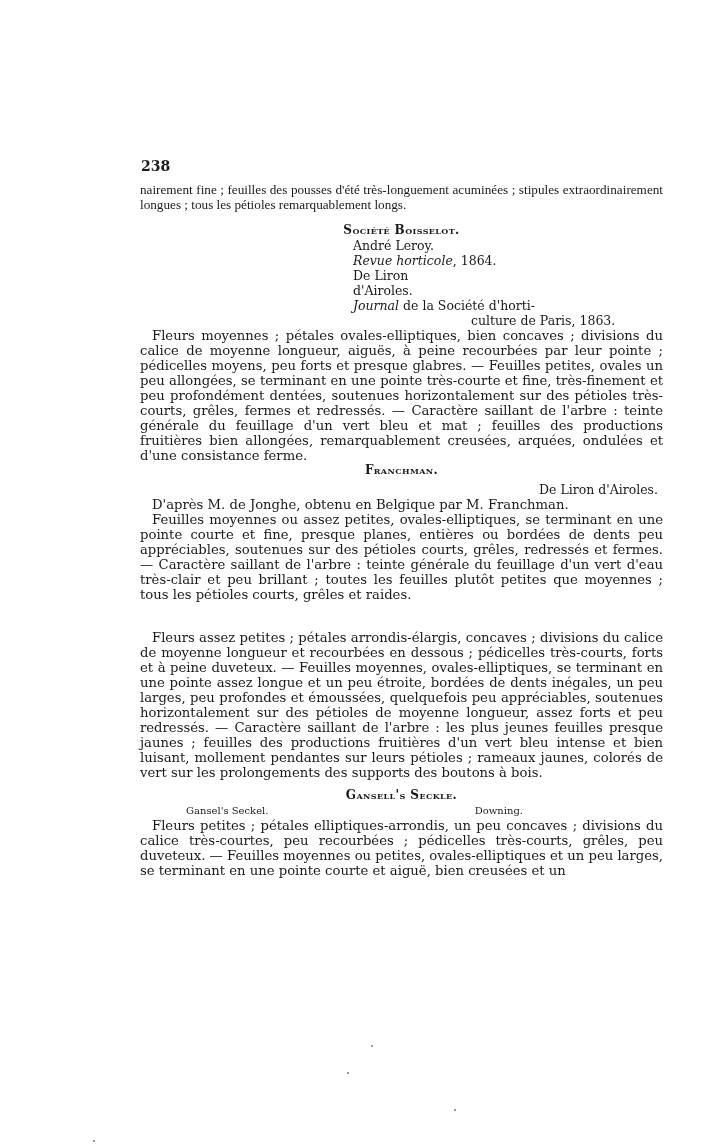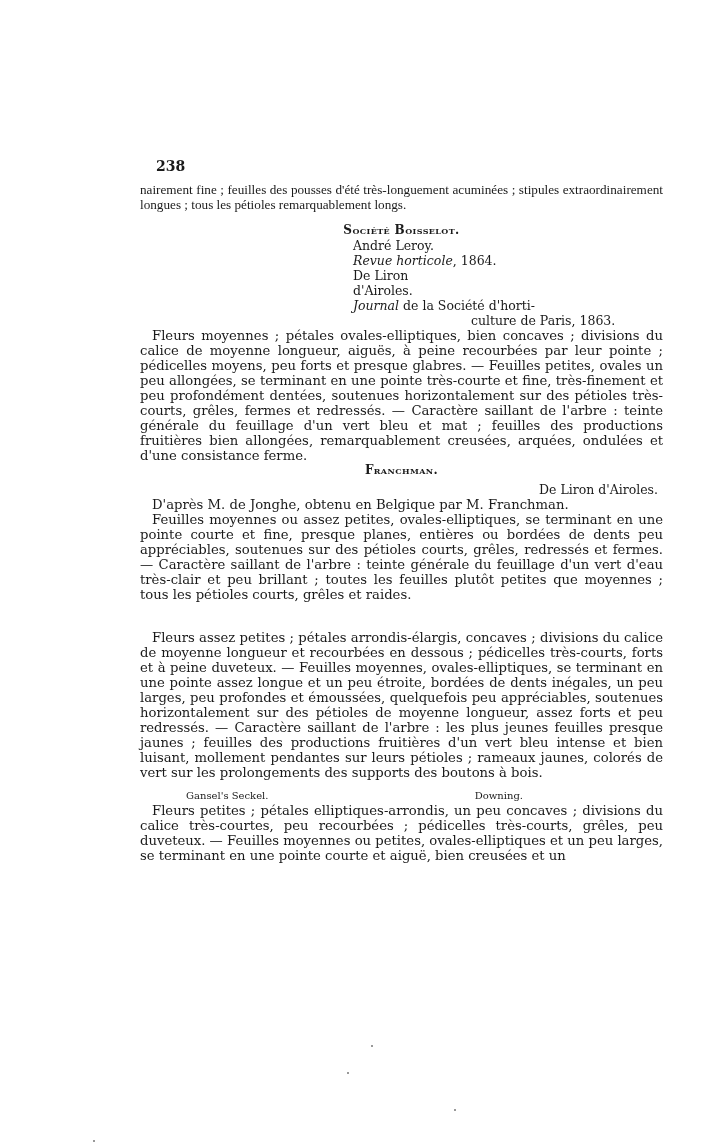--- a/index.html
+++ b/index.html
@@ -1,20 +1,20 @@
 <!DOCTYPE html>
 <html><head>
   <meta charset="utf-8">
   <style>
     html, body { margin: 0; padding: 0; background: #ffffff; }
     body { width: 707px; height: 1146px; position: relative; overflow: hidden;
            font-family: "DejaVu Serif", "Liberation Serif", serif; color: #1a1a1a; }
     .page { position: absolute; left: 140px; top: 158px; width: 523px; }
     .header { position: relative; height: 22px; }
-    .pagenum { position: absolute; left: 16px; top: 0; font-size: 14px; font-weight: bold; }
+    .pagenum { position: absolute; left: 1px; top: 0; font-size: 14px; font-weight: bold; }
     .running-title { position: absolute; left: 0; right: 0; top: 1px; text-align: center;
                      font-size: 13.5px; font-weight: bold; letter-spacing: 0.3px; }
     p { margin: 0; font-size: 13.2px; line-height: 15px; text-align: justify; }
     p.indent { text-indent: 12px; }
     .heading { text-align: center; font-size: 12px; font-variant: small-caps;
                letter-spacing: 0.4px; line-height: 15px; margin: 0; }
     .refs { margin-left: 213px; font-size: 12.5px; line-height: 15px; }
     .ref-row { display: flex; flex-direction: column; }
     .ref-author { width: 118px; flex: none; }
     .ref-source { flex: 1; }
@@ -57,20 +57,21 @@
     <div class="single-ref" style="margin-top:4px;">De Liron d'Airoles.</div>
     <p class="indent">D'après M. de Jonghe, obtenu en Belgique par M. Franchman.</p>
     <p class="indent">Feuilles moyennes ou assez petites, ovales-elliptiques, se terminant en une pointe courte et fine, presque planes, entières ou bordées de dents peu appréciables, soutenues sur des pétioles courts, grêles, redressés et fermes. — Caractère saillant de l'arbre : teinte générale du feuillage d'un vert d'eau très-clair et peu brillant ; toutes les feuilles plutôt petites que moyennes ; tous les pétioles courts, grêles et raides.</p>
   </section>
 
   <section style="margin-top:28px;">
     <p class="indent" style="margin-top:7px;">Fleurs assez petites ; pétales arrondis-élargis, concaves ; divisions du calice de moyenne longueur et recourbées en dessous ; pédicelles très-courts, forts et à peine duveteux. — Feuilles moyennes, ovales-elliptiques, se terminant en une pointe assez longue et un peu étroite, bordées de dents inégales, un peu larges, peu profondes et émoussées, quelquefois peu appréciables, soutenues horizontalement sur des pétioles de moyenne longueur, assez forts et peu redressés. — Caractère saillant de l'arbre : les plus jeunes feuilles presque jaunes ; feuilles des productions fruitières d'un vert bleu intense et bien luisant, mollement pendantes sur leurs pétioles ; rameaux jaunes, colorés de vert sur les prolongements des supports des boutons à bois.</p>
   </section>
 
   <section style="margin-top:8px;">
+    <h3 class="heading">Gansell's Seckle.</h3>
     <div class="two-refs">
       <span>Gansel's Seckel.</span>
       <span>Downing.</span>
     </div>
     <p class="indent">Fleurs petites ; pétales elliptiques-arrondis, un peu concaves ; divisions du calice très-courtes, peu recourbées ; pédicelles très-courts, grêles, peu duveteux. — Feuilles moyennes ou petites, ovales-elliptiques et un peu larges, se terminant en une pointe courte et aiguë, bien creusées et un</p>
   </section>
 
 </div>
 
 <span class="speck" style="left:93px; top:1140px;"></span>

